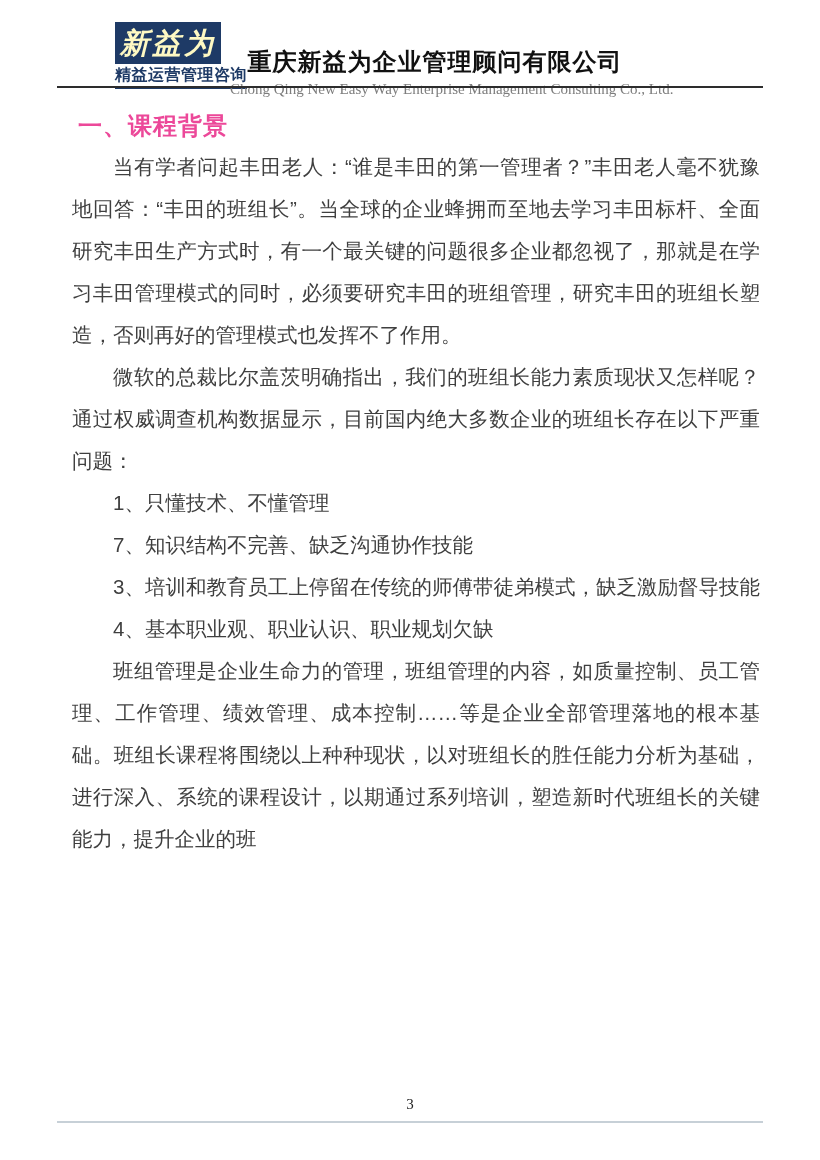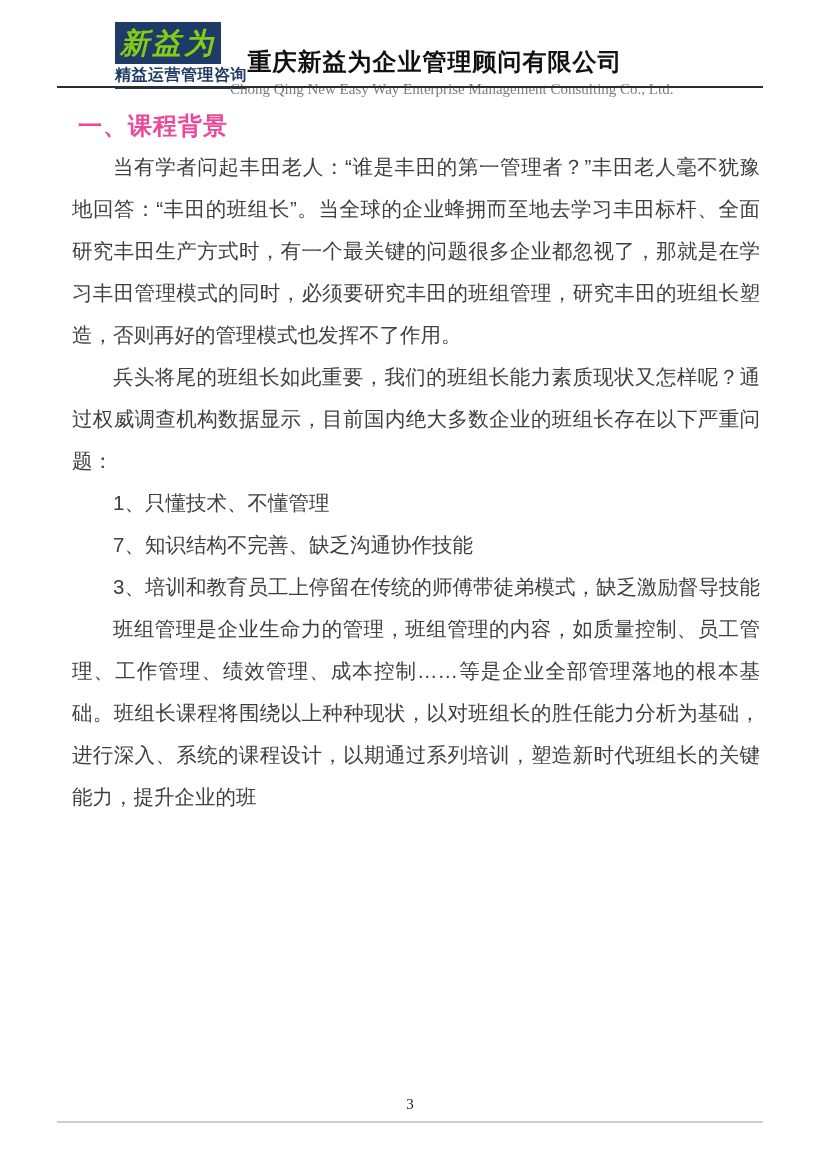--- a/index.html
+++ b/index.html
@@ -17,21 +17,21 @@
   .logo {
     position: absolute;
     left: 115px;
     top: 22px;
     width: 112px;
   }
   .logo-box {
     width: 106px;
     height: 42px;
     background: #1e3a66;
-    color: #84cc16;
+    color: #fef9c3;
     display: flex;
     align-items: center;
     justify-content: center;
     font-size: 29px;
     font-weight: bold;
     font-style: italic;
     letter-spacing: 3px;
     line-height: 1;
   }
   .logo-tagline-row {
@@ -156,23 +156,24 @@
     <div class="company-zh">重庆新益为企业管理顾问有限公司</div>
     <div class="company-en">Chong Qing New Easy Way Enterprise Management Consulting Co., Ltd.</div>
   </div>
 
   <div class="header-rule"></div>
 
   <div class="section-heading">一、课程背景</div>
 
   <div class="content">
     <p>当有学者问起丰田老人：“谁是丰田的第一管理者？”丰田老人毫不犹豫地回答：“丰田的班组长”。当全球的企业蜂拥而至地去学习丰田标杆、全面研究丰田生产方式时，有一个最关键的问题很多企业都忽视了，那就是在学习丰田管理模式的同时，必须要研究丰田的班组管理，研究丰田的班组长塑造，否则再好的管理模式也发挥不了作用。</p>
-    <p>兵头将尾的班组长如此重要，我们的班组长能力素质现状又怎样呢？通过权威调查机构数据显示，目前国内绝大多数企业的班组长存在以下严重问题：</p>
+    <p>微软的总裁比尔盖茨明确指出，我们的班组长能力素质现状又怎样呢？通过权威调查机构数据显示，目前国内绝大多数企业的班组长存在以下严重问题：</p>
     <div class="list-item">1、只懂技术、不懂管理</div>
     <div class="list-item">7、知识结构不完善、缺乏沟通协作技能</div>
     <div class="list-item">3、培训和教育员工上停留在传统的师傅带徒弟模式，缺乏激励督导技能</div>
+    <div class="list-item">4、基本职业观、职业认识、职业规划欠缺</div>
     <p>班组管理是企业生命力的管理，班组管理的内容，如质量控制、员工管理、工作管理、绩效管理、成本控制……等是企业全部管理落地的根本基础。班组长课程将围绕以上种种现状，以对班组长的胜任能力分析为基础，进行深入、系统的课程设计，以期通过系列培训，塑造新时代班组长的关键能力，提升企业的班</p>
   </div>
 
   <div class="page-number">3</div>
   <div class="footer-rule"></div>
 
 </div>
 
 </body></html>

